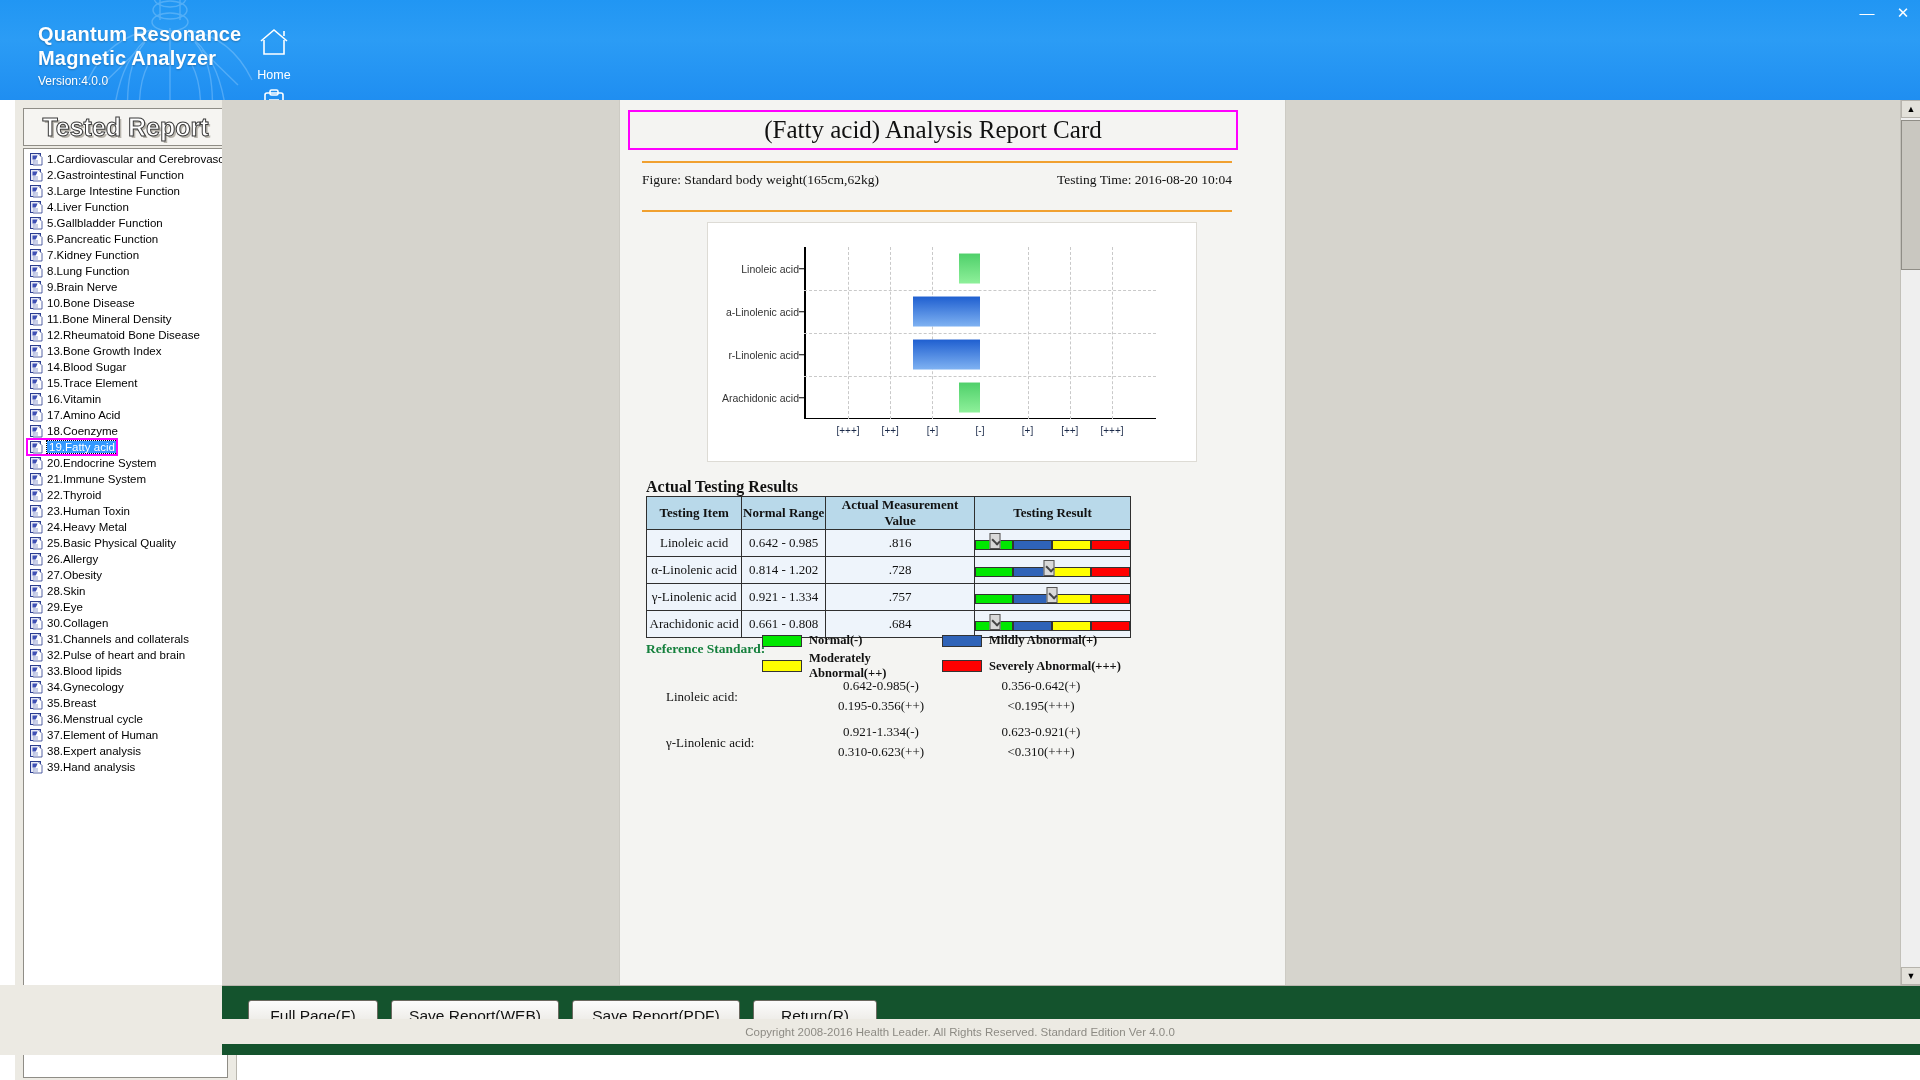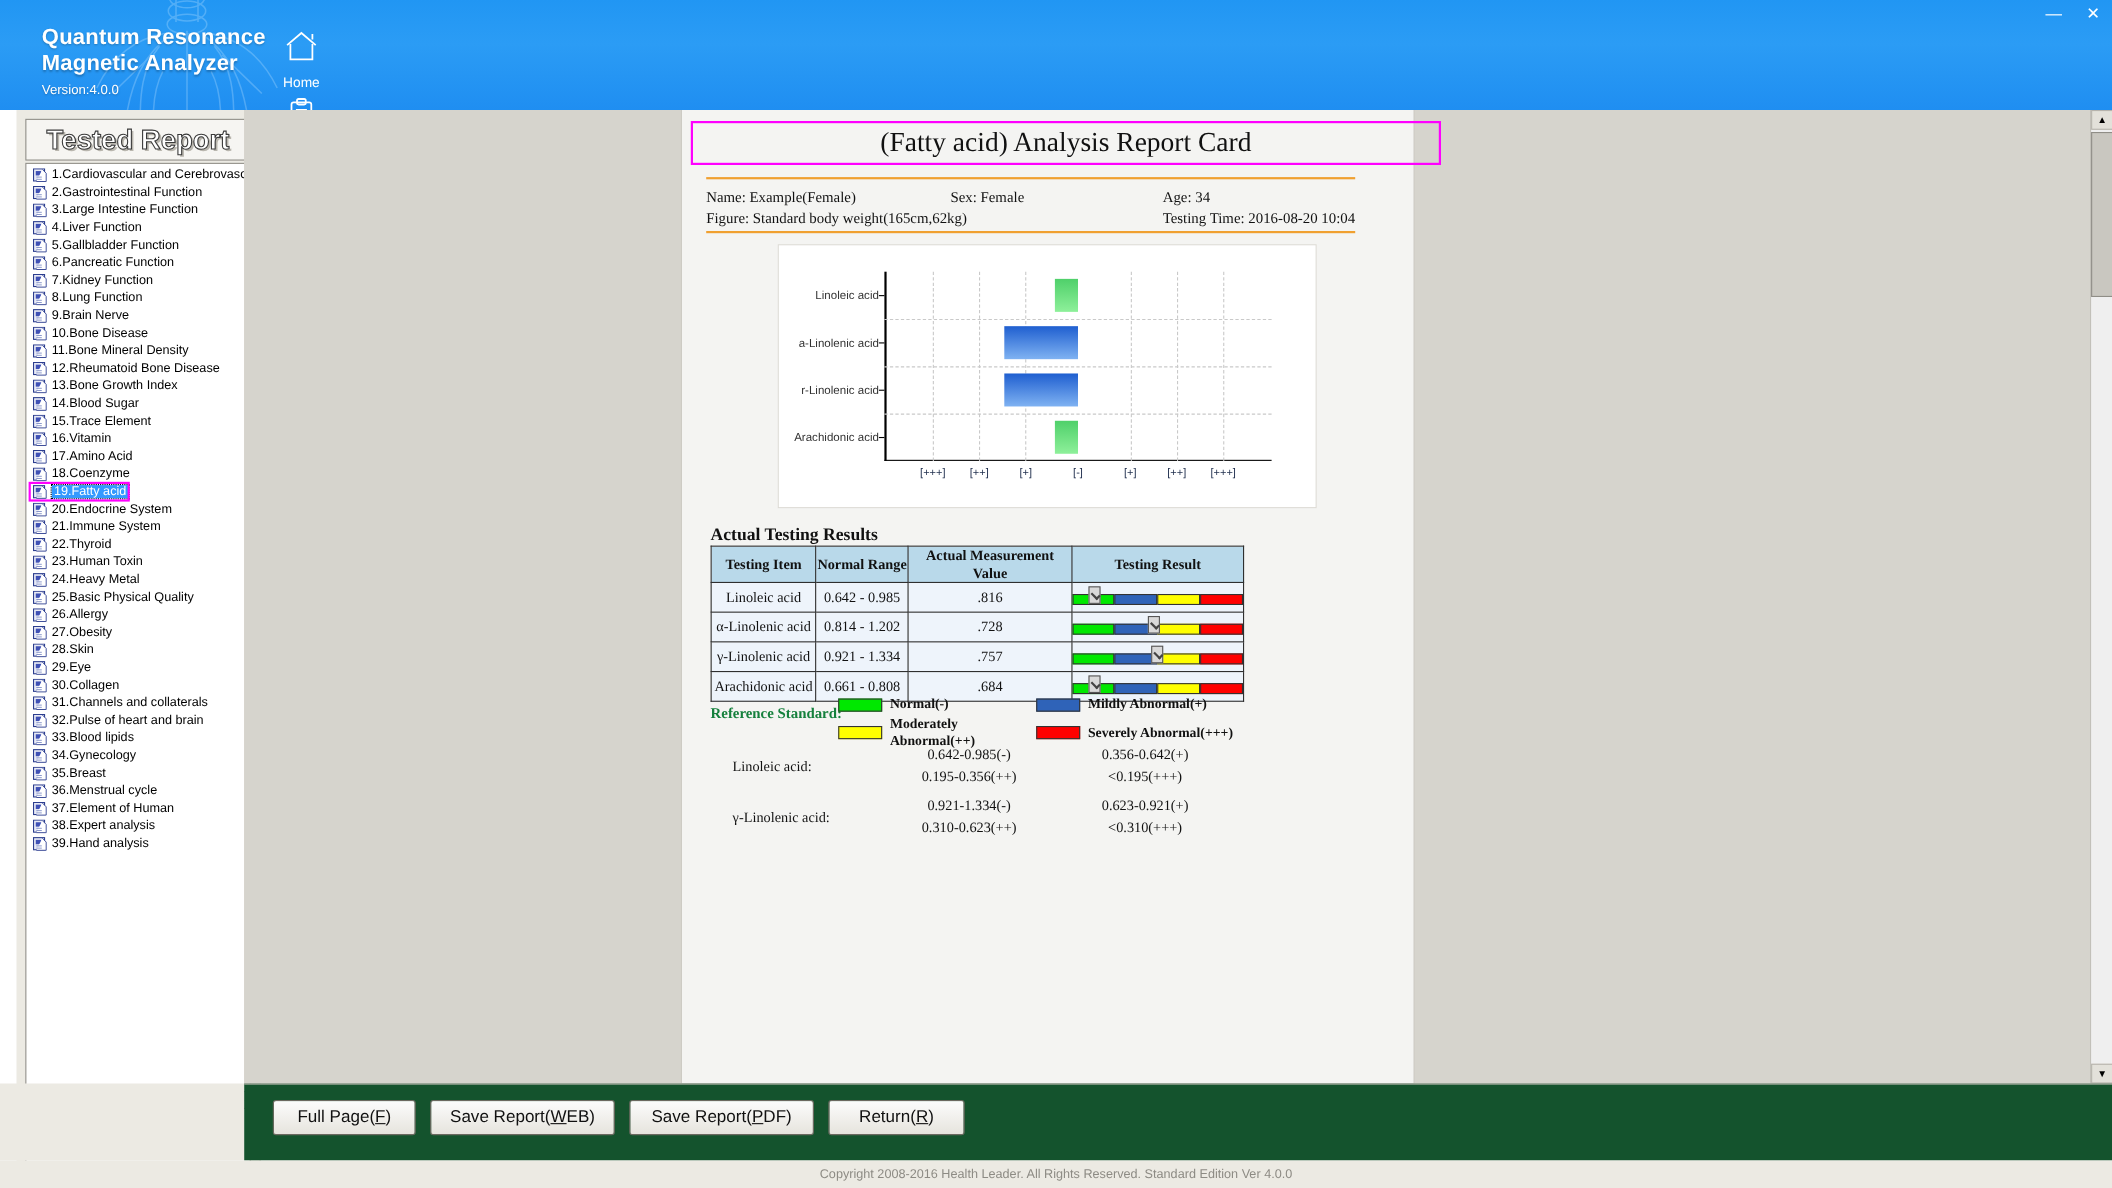--- a/index.html
+++ b/index.html
@@ -104,21 +104,21 @@
   }
   .viewer-inner {
     position: absolute; left: 0; top: 0; width: 1678px; height: 885px;
     background: #d6d4cd; overflow: hidden;
   }
   .page {
     position: absolute; left: 398px; top: 0; width: 665px; height: 885px;
     background: #f4f4f2; box-shadow: 0 0 0 1px #cdcbc4;
   }
   .title-box {
-    position: absolute; left: 8px; top: 10px; width: 682px; height: 40px;
+    position: absolute; left: 8px; top: 10px; width: 610px; height: 40px;
     border: 2px solid #ff00ff; display: flex; align-items: center; justify-content: center;
   }
   .report-title {
     font-family: "Liberation Serif", serif; font-size: 25px; color: #111;
   }
   .orange-rule {
     position: absolute; left: 22px; top: 61px; width: 590px; height: 2px; background: #f0a030;
   }
   .info-grid {
     position: absolute; left: 22px; top: 70px; width: 590px;
@@ -250,21 +250,21 @@
     background: #14532d; border-top: 1px solid #b9b6ae;
   }
   .btn {
     position: absolute; top: 14px; height: 32px;
     background: linear-gradient(180deg,#fcfcfc,#e6e4dd); border: 1px solid #6b6960;
     border-radius: 3px; font-size: 15.5px; color: #111;
     display: flex; align-items: center; justify-content: center; cursor: pointer;
   }
   .btn u { text-decoration: underline; }
   .footer {
-    position: absolute; left: 0; top: 1055px; width: 1920px; height: 25px;
+    position: absolute; left: 0; top: 1019px; width: 1920px; height: 25px;
     background: #eceae3; color: #8d8b84; font-size: 11.5px;
     display: flex; align-items: center; justify-content: center;
   }
   .leftpanel-bottom-fill {
     position: absolute; left: 0; top: 985px; width: 222px; height: 70px; background: #eceae3;
   }
 </style>
 </head>
 <body>
 
@@ -868,25 +868,20 @@
     <div class="viewer-inner">
       <div class="page">
 
         <div class="title-box">
           <span class="report-title">(Fatty acid) Analysis Report Card</span>
         </div>
 
         <div class="orange-rule"></div>
 
         <div class="info-grid">
-          <div class="info-row">
-            <div class="info-c1">Name: Example(Female)</div>
-            <div class="info-c2">Sex: Female</div>
-            <div class="info-c3">Age: 34</div>
-          </div>
           <div class="info-row">
             <div class="info-c1" style="width:397px">Figure: Standard body weight(165cm,62kg)</div>
             <div class="info-c3">Testing Time: 2016-08-20 10:04</div>
           </div>
         </div>
 
         <div class="orange-rule2"></div>
 
         <div class="chart-outer" style="left:87px;">
           <div class="chart-card">

